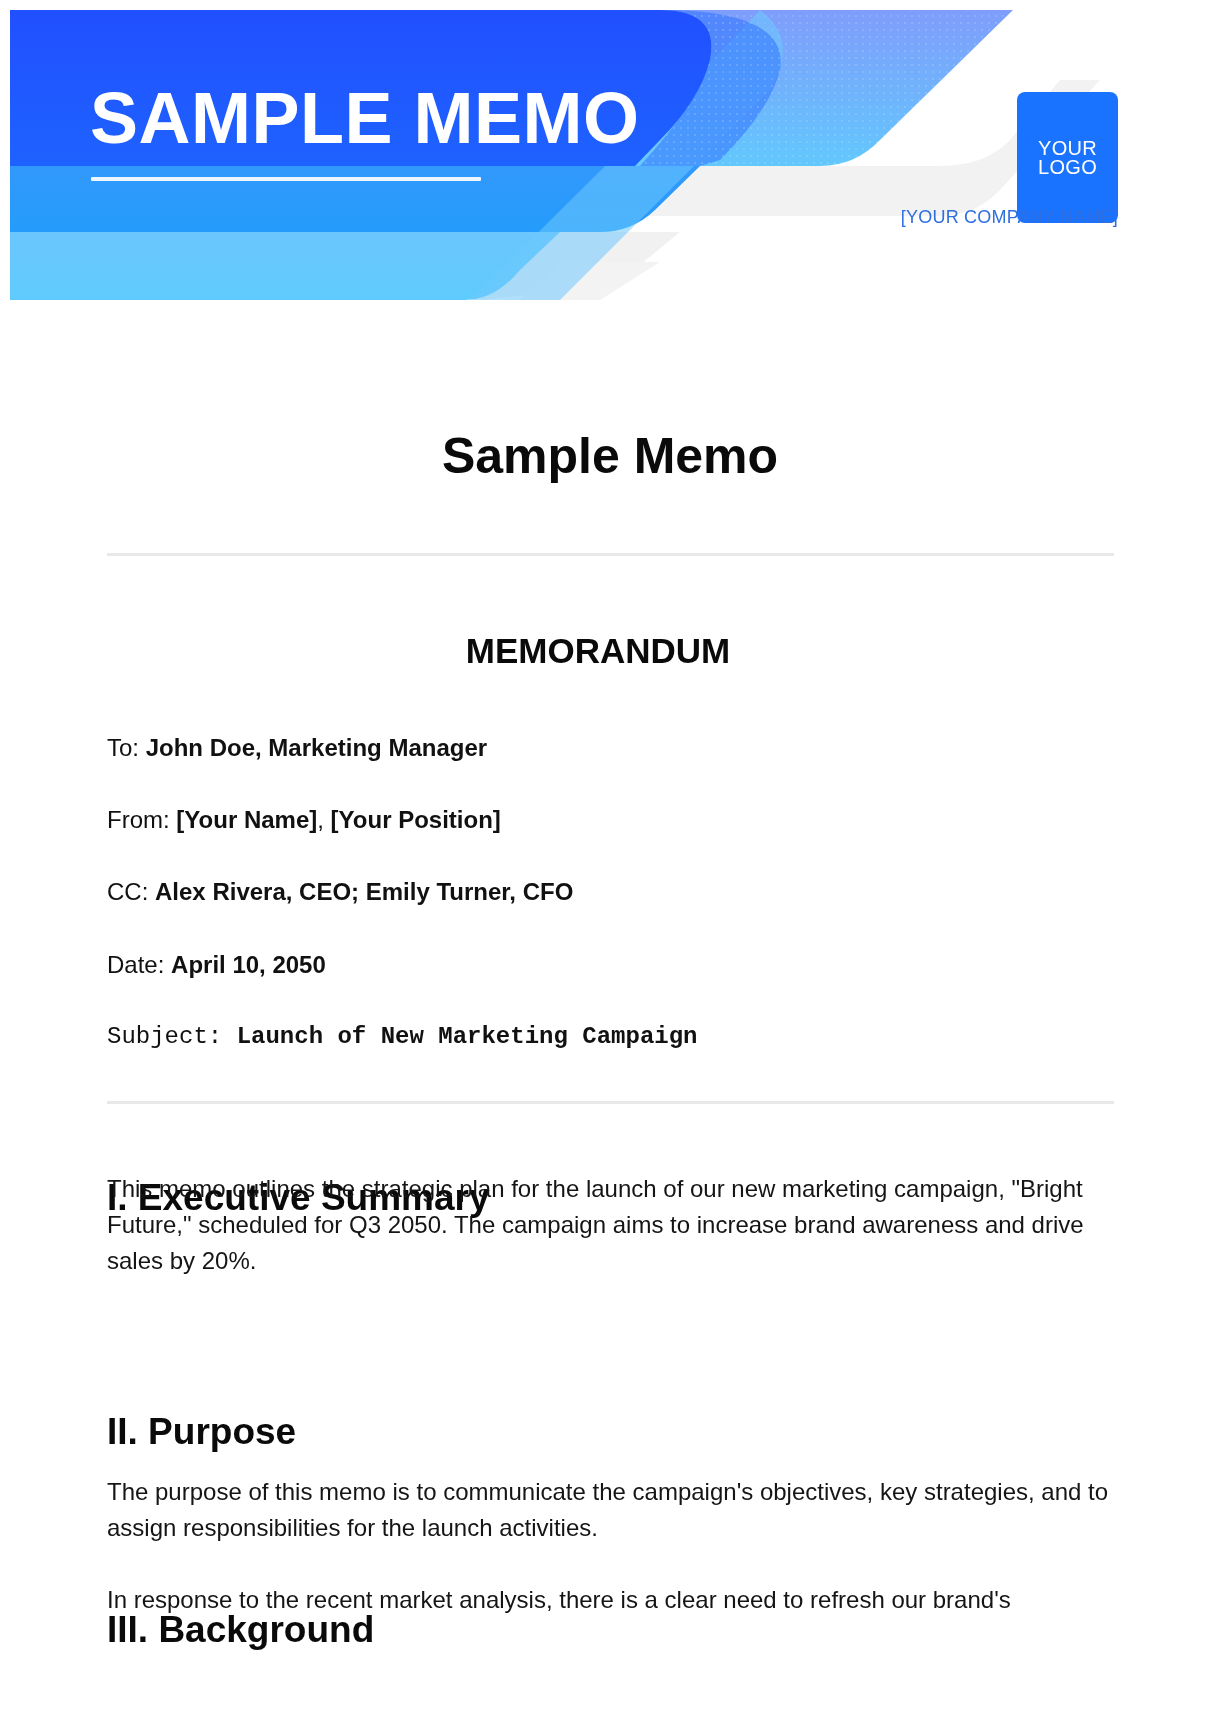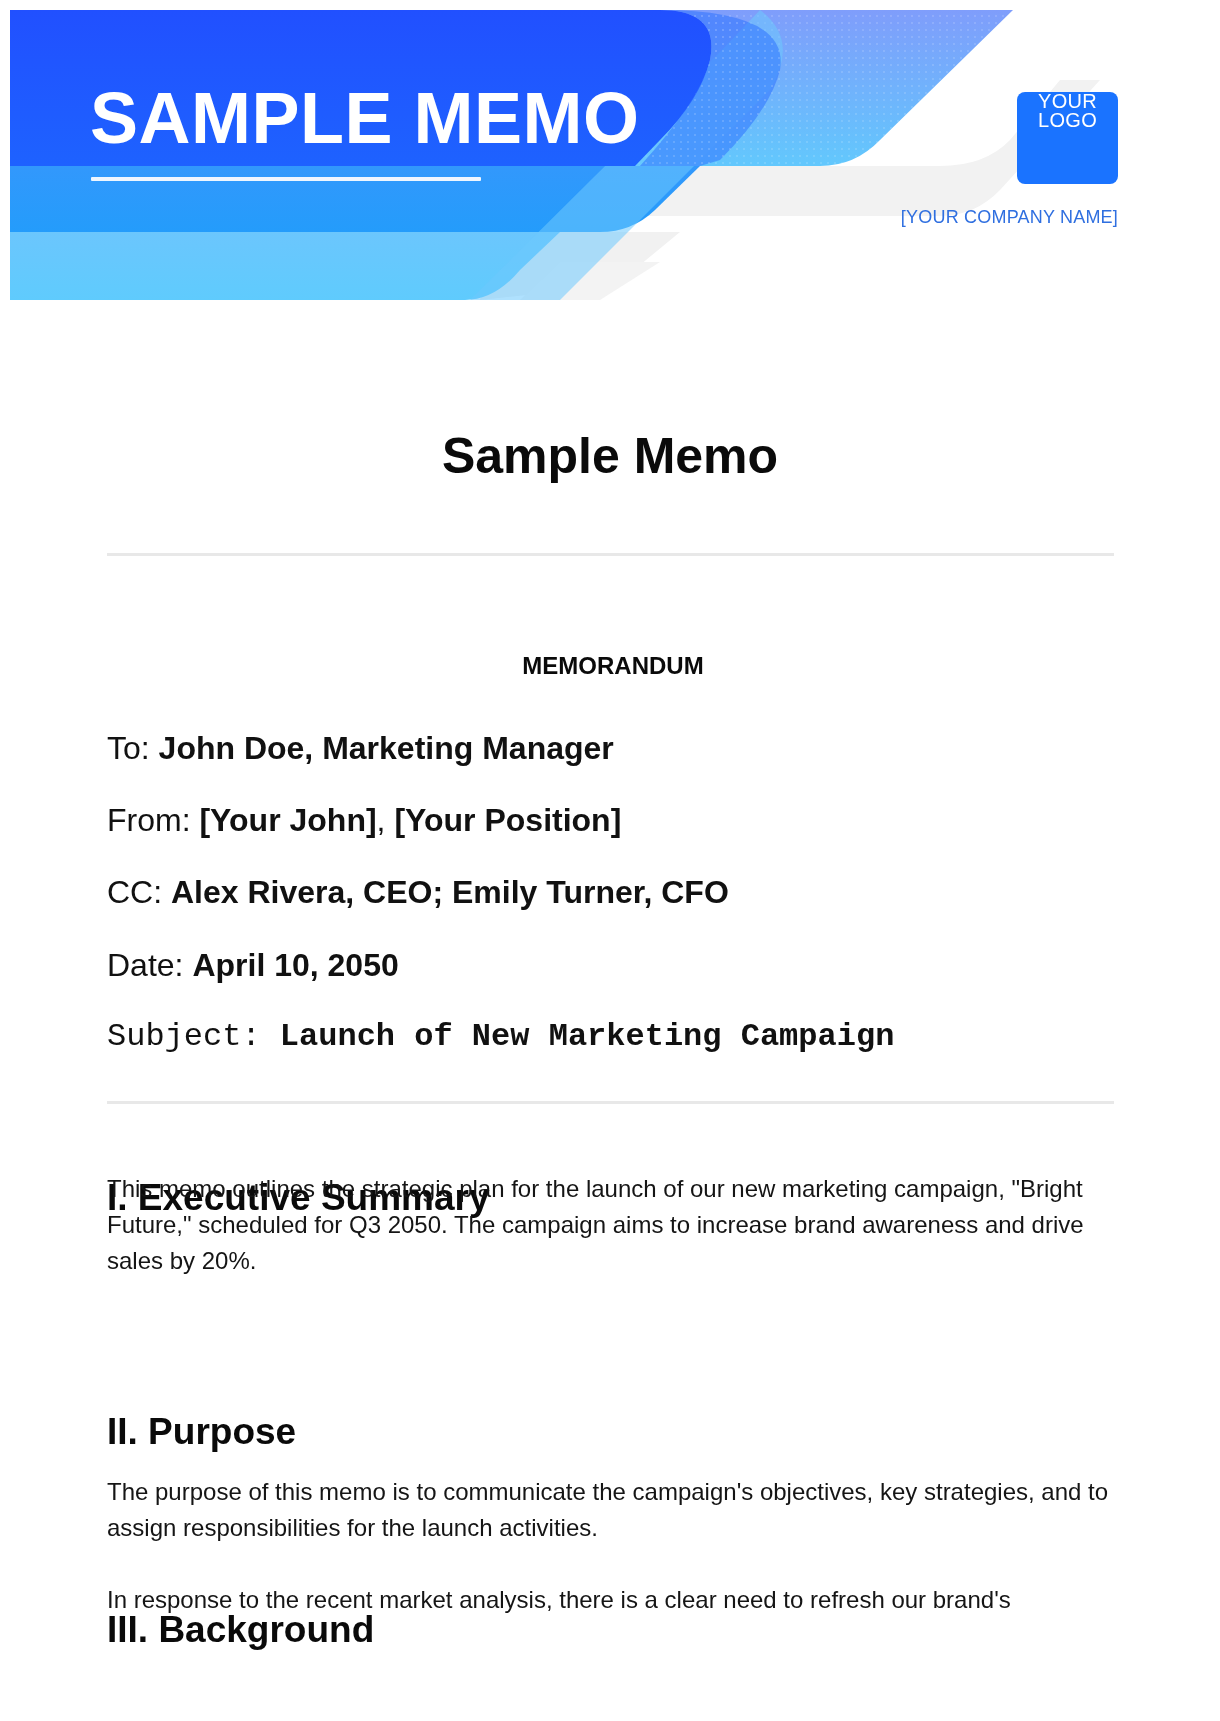--- a/index.html
+++ b/index.html
@@ -47,27 +47,27 @@
     height: 4px;
     background: #eef6ff;
     border-radius: 1px;
   }
 
   .logo-box {
     position: absolute;
     left: 1017px;
     top: 92px;
     width: 101px;
-    height: 92px;
+    height: 131px;
     background: #1a73ff;
     border-radius: 8px;
     display: flex;
     flex-direction: column;
     align-items: center;
-    justify-content: flex-start;
+    justify-content: center;
     color: #ffffff;
   }
   .logo-line1 {
     font-size: 20px;
     font-weight: 400;
     line-height: 18px;
     letter-spacing: 0.3px;
   }
   .logo-line2 {
     font-size: 20px;
@@ -104,32 +104,32 @@
     height: 3px;
     background: #e8e8e8;
   }
   .divider.d1 { top: 553px; }
   .divider.d2 { top: 1101px; }
 
   .memo-heading {
     position: absolute;
     left: 0; width: 1196px;
     top: 631px;
-    margin: 15px;
+    margin: 0;
     text-align: center;
-    font-size: 24px;
+    font-size: 35px;
     font-weight: 700;
     line-height: 40px;
     color: #0a0a0a;
   }
 
   .field {
     position: absolute;
     left: 107px;
-    font-size: 32px;
+    font-size: 24px;
     line-height: 30px;
     color: #111111;
     white-space: nowrap;
   }
   .field .label { font-weight: 400; }
   .field .value { font-weight: 700; }
   .field .sep { font-weight: 400; }
 
   .f-to      { top: 733px; }
   .f-from    { top: 805px; }
@@ -225,21 +225,21 @@
 
 <h3 class="memo-heading">MEMORANDUM</h3>
 
 <div class="field f-to">
   <span class="label">To:</span>
   <span class="value">John Doe, Marketing Manager</span>
 </div>
 
 <div class="field f-from">
   <span class="label">From:</span>
-  <span class="value">[Your John]</span><span class="sep">,</span>
+  <span class="value">[Your Name]</span><span class="sep">,</span>
   <span class="value">[Your Position]</span>
 </div>
 
 <div class="field f-cc">
   <span class="label">CC:</span>
   <span class="value">Alex Rivera, CEO; Emily Turner, CFO</span>
 </div>
 
 <div class="field f-date">
   <span class="label">Date:</span>

